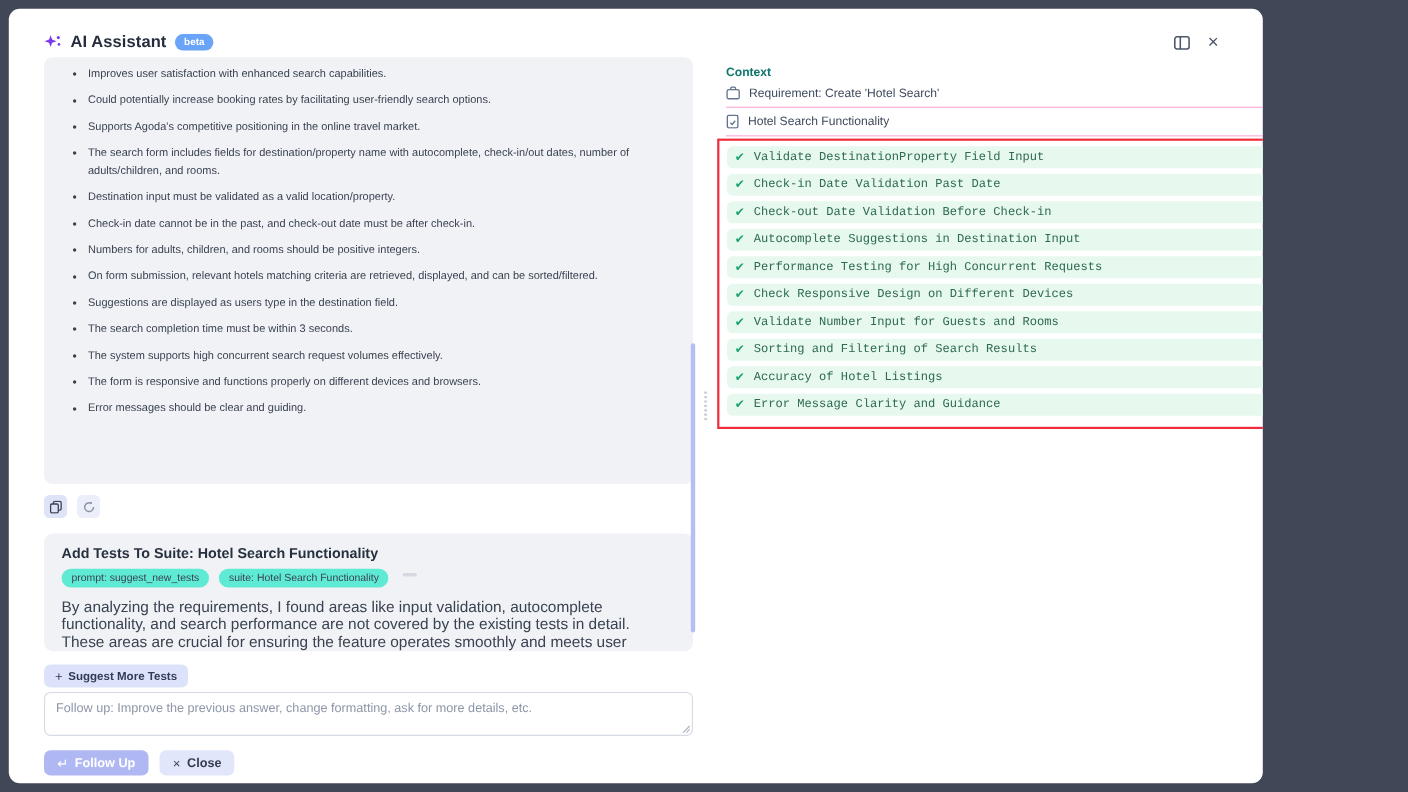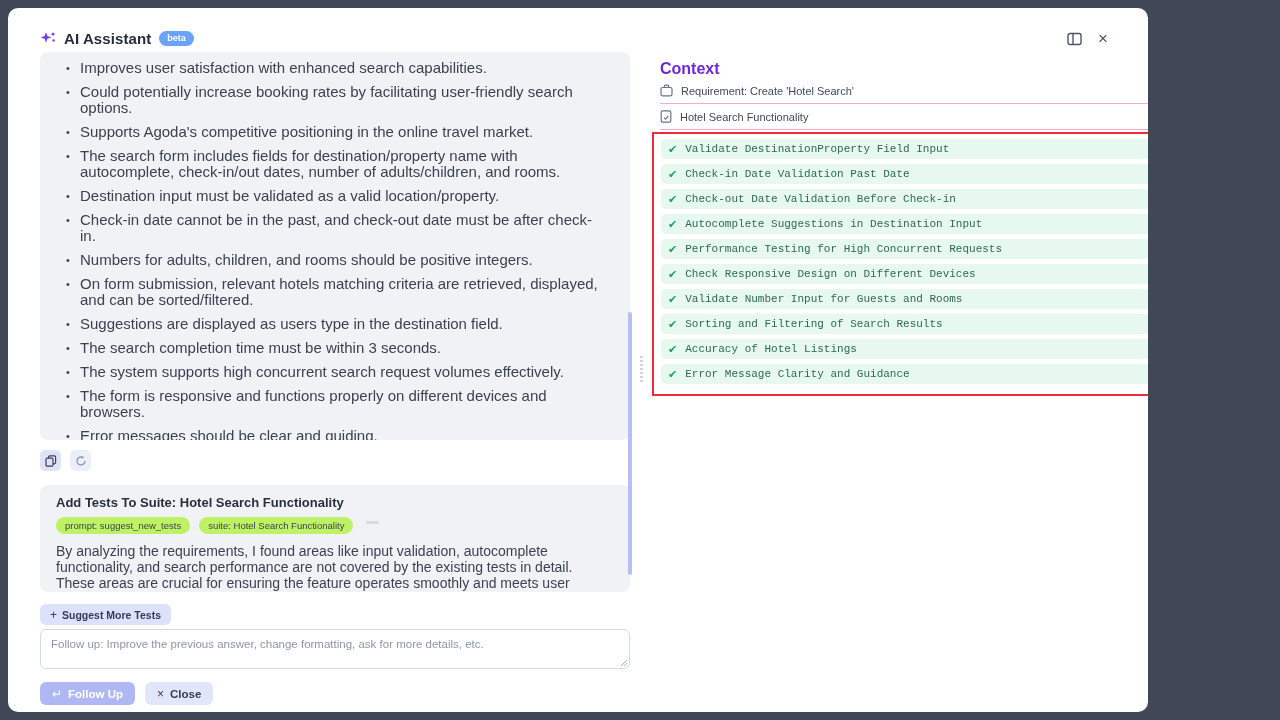--- a/index.html
+++ b/index.html
@@ -17,37 +17,37 @@
   .hdr-icons { position:absolute; right:40px; top:24px; display:flex; align-items:center; gap:16px; }
   .icon-btn-plain { background:none; border:none; cursor:pointer; color:#4b5568;
                     display:flex; align-items:center; }
   .x-glyph { font-size:17px; color:#4b5568; line-height:14px; }
 
   
   .left-col { position:absolute; left:32px; top:44px; width:590px; height:652px; }
   .msg-card { position:absolute; left:0; top:0; width:590px; height:388px;
               background:#f1f2f5; border-radius:8px; padding:8px 14px 8px 24px; overflow:hidden; }
   ul.bullets { list-style:none; }
-  ul.bullets li { position:relative; padding-left:16px; font-size:15px; line-height:16px;
+  ul.bullets li { position:relative; padding-left:16px; font-size:10px; line-height:16px;
                   color:#3a4252; margin-bottom:8px; max-width:540px; }
   ul.bullets li::before { content:"•"; position:absolute; left:2px; top:0; color:#3a4252; font-size:11px; }
   .section-head { display:flex; align-items:center; gap:8px; margin:8px 0 12px -10px; }
   .section-head-label { font-size:13px; font-weight:bold; color:#27303f; }
 
   .msg-actions { position:absolute; left:0; top:398px; display:flex; gap:9px; }
   .mini-btn { width:21px; height:21px; border:none; border-radius:5px; cursor:pointer;
               display:flex; align-items:center; justify-content:center; }
   .mini-btn.copy { background:#dfe3f8; }
   .mini-btn.regen { background:#eceffa; }
 
   .suite-card { position:absolute; left:0; top:433px; width:590px; height:107px;
                 background:#f1f2f5; border-radius:8px; padding:10px 16px 14px; overflow:hidden; }
   .suite-title { font-size:13px; font-weight:bold; color:#27303f; line-height:15px; }
   .tag-row { display:flex; align-items:center; gap:9px; margin-top:7px; }
-  .tag-pill { background:#bef264; color:#3c4254; font-size:9.5px; padding:3px 9px;
+  .tag-pill { background:#5eead4; color:#3c4254; font-size:9.5px; padding:3px 9px;
               border-radius:9px; white-space:nowrap; }
   .tag-dash { width:13px; height:3px; background:#d6d9df; border-radius:2px; margin-left:4px; margin-top:-6px; }
   .suite-body { margin-top:9px; font-size:14px; line-height:16px; color:#3a4252; max-width:556px; }
 
   .suggest-btn { position:absolute; left:0; top:552px; height:21px; border:none; cursor:pointer;
                  background:#dde2fb; color:#333c52; font-size:10.5px; font-weight:bold;
                  border-radius:6px; padding:0 10px; display:flex; align-items:center; gap:5px;
                  font-family:"Liberation Sans", sans-serif; }
   .suggest-plus { font-size:12px; font-weight:normal; }
 
@@ -68,21 +68,21 @@
 
   
   .scroll-thumb { position:absolute; left:620px; top:304px; width:4px; height:263px;
                   background:#b6bef4; border-radius:2px; }
   .gutter-handle { position:absolute; left:631px; top:348px; width:4px; display:flex;
                    flex-direction:column; gap:2px; align-items:center; cursor:col-resize; }
   .gutter-handle span { width:3px; height:2px; background:#c9cdd6; border-radius:1px; }
 
   
   .right-col { position:absolute; left:644px; top:52px; width:596px; }
-  .ctx-title { font-size:16px; font-weight:bold; color:#6d28d9; margin-left:8px; }
+  .ctx-title { font-size:11px; font-weight:bold; color:#0f766e; margin-left:8px; }
   .ctx-row { display:flex; align-items:center; gap:8px; height:26px; margin-left:8px;
              border-bottom:1px solid #f9a8d4; cursor:pointer; }
   .ctx-row-label { font-size:11px; color:#3f4a5c; }
   .ctx-row svg { flex:0 0 auto; }
 
   .red-box { position:relative; margin-top:2px; width:588px; border:2px solid #f22b3a;
              padding:5px 7px; }
   .test-row { display:flex; align-items:center; height:20px; background:#e7f8ee;
               border-radius:5px; padding:0 5px 0 7px; margin-bottom:5px; }
   .test-row:last-of-type { margin-bottom:0; }

